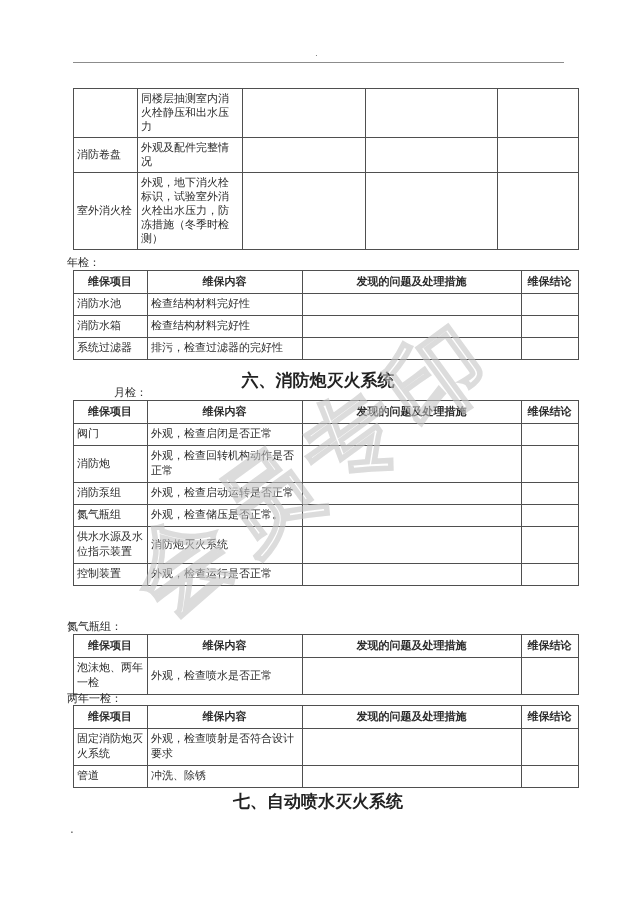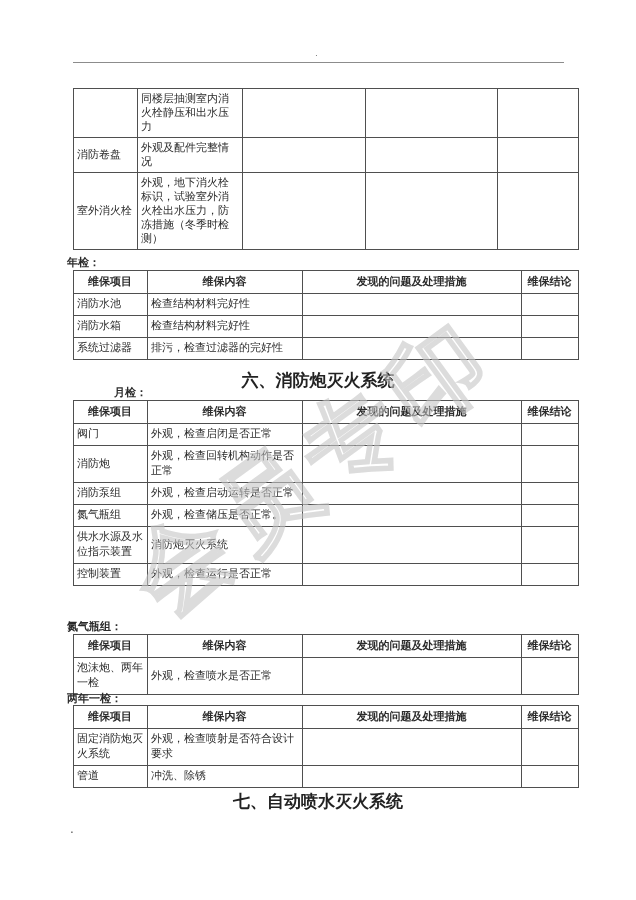--- a/index.html
+++ b/index.html
@@ -17,21 +17,21 @@
           overflow:hidden; word-break:normal; }
   th { font-weight:bold; text-align:center; height:16px; }
   td { text-align:left; }
 
   .t5 { top:88px; line-height:14px; }
   .t-annual { top:270px; }
   .t-monthly { top:400px; }
   .t-semi { top:634px; }
   .t-biennial { top:705px; }
 
-  .lbl { position:absolute; left:67px; font-size:11px; font-weight:700; color:#2b2b2b; }
+  .lbl { position:absolute; left:67px; font-size:11px; font-weight:400; color:#2b2b2b; }
   .lbl-annual { top:255px; }
   .lbl-monthly { top:385px;margin-left:47px; }
   .lbl-semi { top:619px; }
   .lbl-biennial { top:691px; }
 
   .sec-title { position:absolute; left:0; width:636px; text-align:center;
                font-size:17px; font-weight:bold; color:#222; }
   .sec-6 { top:369px; }
   .sec-7 { top:790px; }
 

